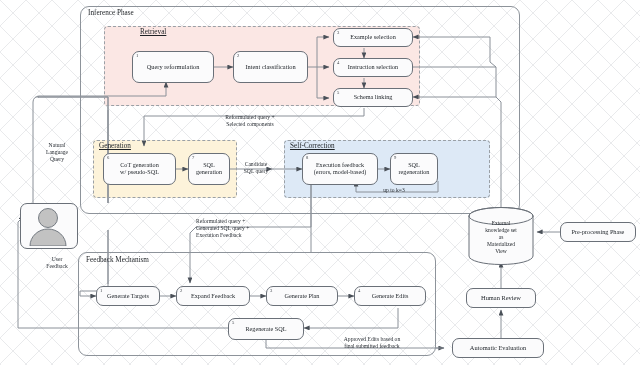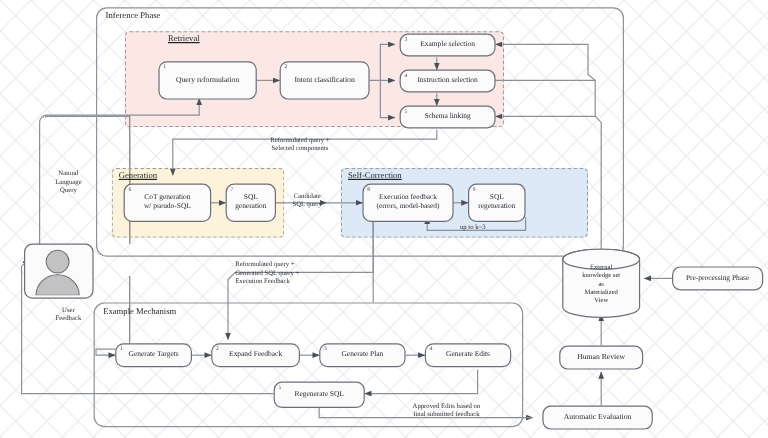--- a/index.html
+++ b/index.html
@@ -119,21 +119,21 @@
       <path d="M560,232 L537,232" marker-end="url(#ah)"></path>
 
       <path d="M436,348 L444,348"></path>
     </g>
   </svg>
 
   <div class="phase" style="left:80px;top:6px;width:440px;height:208px;"></div>
   <div class="plabel" style="left:88px;top:9px;">Inference Phase</div>
 
   <div class="phase" style="left:78px;top:252px;width:358px;height:104px;"></div>
-  <div class="plabel" style="left:86px;top:256px;">Example Mechanism</div>
+  <div class="plabel" style="left:86px;top:256px;">Feedback Mechanism</div>
 
   <div class="subgrp" style="left:104px;top:26px;width:316px;height:80px;"></div>
   <div class="grplabel" style="left:112px;top:28px;margin-left:28px;">Retrieval</div>
 
   <div class="subgrp" style="left:93px;top:140px;width:144px;height:58px;"></div>
   <div class="grplabel" style="left:99px;top:142px;">Generation</div>
 
   <div class="subgrp" style="left:284px;top:140px;width:206px;height:58px;"></div>
   <div class="grplabel" style="left:290px;top:142px;text-decoration:underline;">Self-Correction</div>
 

